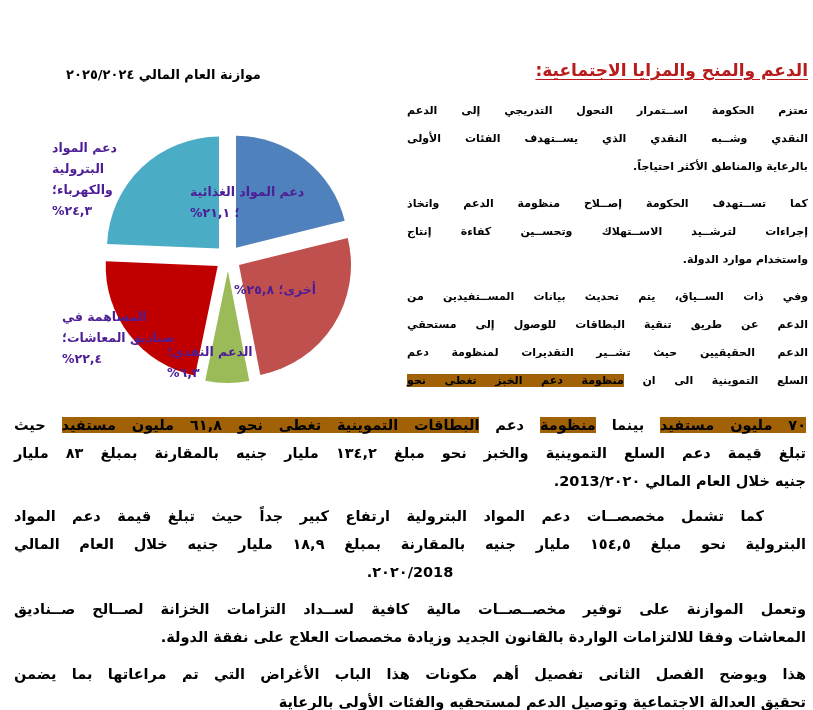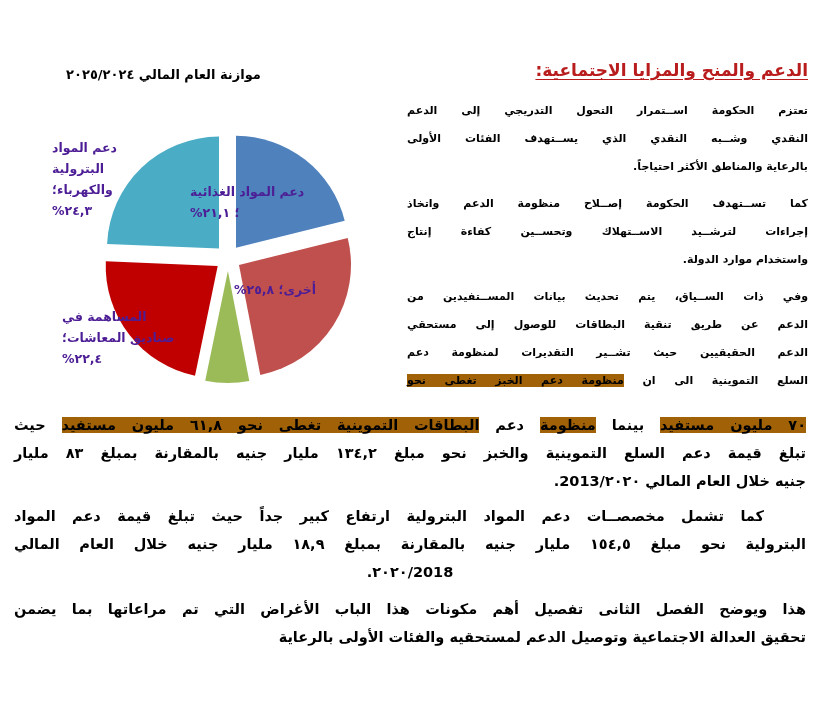--- a/index.html
+++ b/index.html
@@ -53,20 +53,22 @@
     <svg id="pie-svg" class="pie-svg" width="406" height="352" viewBox="0 0 406 352">
         <path d="M 236.0 187.8 L 236.0 75.8 A 112 112 0 0 1 344.7 160.7 Z" fill="#4F81BD"></path>
         <path d="M 239.0 205.0 L 347.7 178.0 A 112 112 0 0 1 260.3 314.9 Z" fill="#C0504D"></path>
         <path d="M 227.9 211.0 L 249.3 320.9 A 112 112 0 0 1 205.2 320.7 Z" fill="#9BBB59"></path>
         <path d="M 217.7 206.0 L 195.0 315.7 A 112 112 0 0 1 105.8 201.2 Z" fill="#C00000"></path>
         <path d="M 219.0 188.6 L 107.1 183.9 A 112 112 0 0 1 219.0 76.6 Z" fill="#4BACC6"></path>
       </svg>
     <div class="slice-label lbl-0">دعم المواد الغذائية
 ؛ ٢١,١%</div>
     <div class="slice-label lbl-1">أخرى؛ ٢٥,٨%</div>
+    <div class="slice-label lbl-2">الدعم النقدي؛
+٦,٣%</div>
     <div class="slice-label lbl-3">المساهمة في
 صناديق المعاشات؛
 ٢٢,٤%</div>
     <div class="slice-label lbl-4">دعم المواد
 البترولية
 والكهرباء؛
 ٢٤,٣%</div>
   </div>
 
   <div class="right-col">
@@ -98,20 +100,24 @@
       <div class="jline">تبلغ قيمة دعم السلع التموينية والخبز نحو مبلغ ١٣٤,٢ مليار جنيه بالمقارنة بمبلغ ٨٣ مليار</div>
       <div class="lastline">جنيه خلال العام المالي 2013/٢٠٢٠.</div>
     </div>
 
     <div class="fw-para">
       <div class="jbody indent">كما تشمل مخصصــات دعم المواد البترولية ارتفاع كبير جداً حيث تبلغ قيمة دعم المواد
 البترولية نحو مبلغ ١٥٤,٥ مليار جنيه بالمقارنة بمبلغ ١٨,٩ مليار جنيه خلال العام المالي</div>
       <div class="centerline">2018/٢٠٢٠.</div>
     </div>
 
+    <div class="fw-para">
+      <div class="jbody">وتعمل الموازنة على توفير مخصــصــات مالية كافية لســداد التزامات الخزانة لصــالح صــناديق</div>
+      <div class="lastline">المعاشات وفقا للالتزامات الواردة بالقانون الجديد وزيادة مخصصات العلاج على نفقة الدولة.</div>
+    </div>
 
     <div class="fw-para">
       <div class="jbody">هذا ويوضح الفصل الثانى تفصيل أهم مكونات هذا الباب الأغراض التي تم مراعاتها بما يضمن</div>
       <div class="lastline">تحقيق العدالة الاجتماعية وتوصيل الدعم لمستحقيه والفئات الأولى بالرعاية</div>
     </div>
   </div>
 
 </div>
 
 </body></html>

